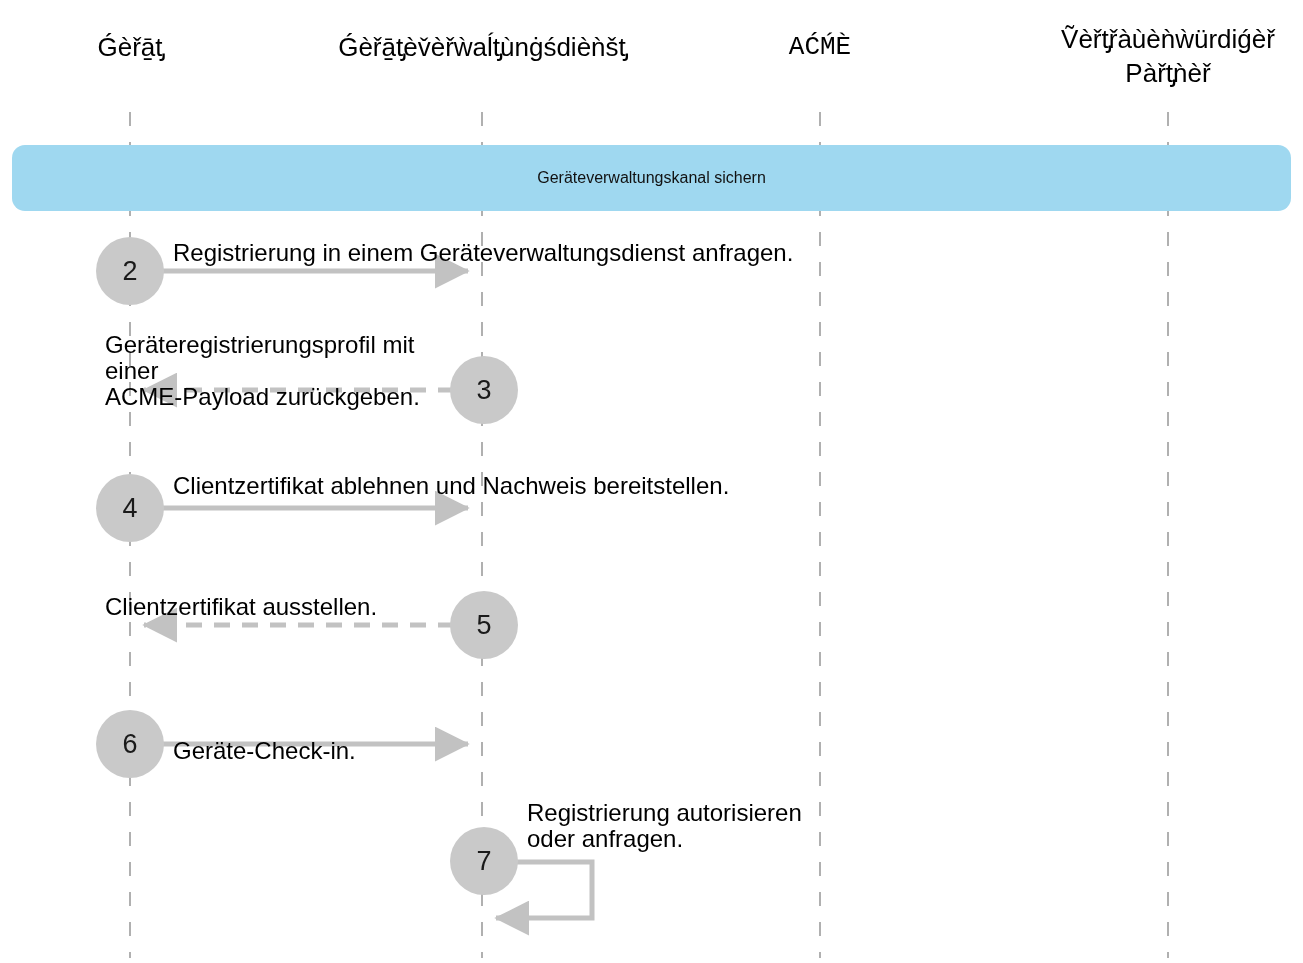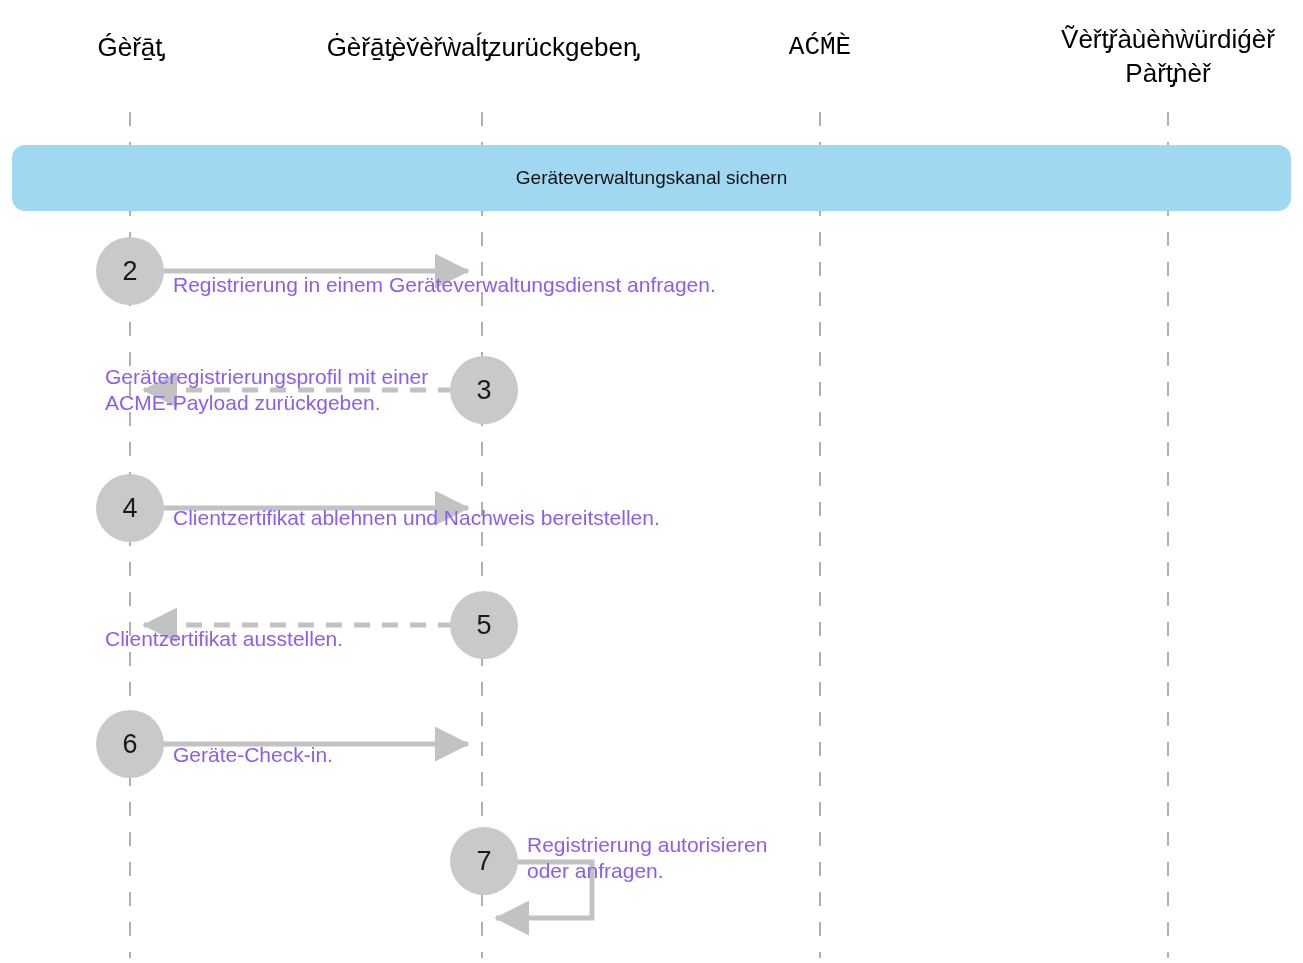--- a/index.html
+++ b/index.html
@@ -45,44 +45,43 @@
     top: 145px;
     width: 1279px;
     height: 66px;
     border-radius: 13px;
     background: #9fd8f0;
     display: flex;
     align-items: center;
     justify-content: center;
   }
   .phase-banner-label {
-    font-size: 19px;
+    font-size: 16px;
     color: #111111;
     line-height: 30px;
   }
   .step-badge {
     position: absolute;
     width: 68px;
     height: 68px;
     border-radius: 50%;
     background: #c9c9c9;
     display: flex;
     align-items: center;
     justify-content: center;
     font-size: 27px;
     color: #1a1a1a;
     line-height: 1;
   }
   .msg-label {
     position: absolute;
-    font-size: 21px;
+    font-size: 24px;
     line-height: 26px;
-    color: #8b5cf6;
+    color: #000000;
     white-space: pre-line;
-    margin-top: 32px;
   }
   .msg-label.align-left { text-align: left; }
   .msg-label.align-right { text-align: left; }
 </style>
 </head>
 <body>
 
 <div id="diagram">
 
   <svg id="svg-layer" viewBox="0 0 1303 963" xmlns="http://www.w3.org/2000/svg">
@@ -108,21 +107,21 @@
         <line x1="130" x2="468" y1="744" y2="744" stroke="#c2c2c2" stroke-width="5" marker-end="url(#arrowhead-right)"></line>
         <path d="M 482 862 L 592 862 L 592 918 L 496 918" fill="none" stroke="#c2c2c2" stroke-width="5" stroke-linejoin="miter" marker-end="url(#arrowhead-left)"></path>
       </g>
   </svg>
 
   <div id="headers-group">
       <div class="participant-header" style="left: -50px; width: 360px; top: 30px;">
         <div>Ǵèřā̠t̡</div>
       </div>
       <div class="participant-header" style="left: 302px; width: 360px; top: 30px;">
-        <div>Ġèřā̠t̡èv̌èřẁaĺt̡zurückgeben̡</div>
+        <div>Ǵèřā̠t̡èv̌èřẁaĺt̡ùnġśdièǹšt̡</div>
       </div>
       <div class="participant-header" style="left: 640px; width: 360px; top: 30px; font-family: Liberation Mono, monospace;">
         <div>AĆḾÈ</div>
       </div>
       <div class="participant-header two-line" style="left: 988px; width: 360px; top: 22px;">
         <div>Ṽèřt̡řàùèǹẁürdiǵèř</div>
         <div>Pàřt̡ǹèř</div>
       </div>
     </div>
 
@@ -149,18 +148,18 @@
       <div class="step-badge" style="left: 450px; top: 827px;">
         <span>7</span>
       </div>
     </div>
   <div id="labels-group">
       <div class="msg-label align-left" style="left: 173px; top: 240px;">Registrierung in einem Geräteverwaltungsdienst anfragen.</div>
       <div class="msg-label align-right" style="left: 105px; top: 332px; width: 345px;">Geräteregistrierungsprofil mit einer
 ACME-Payload zurückgeben.</div>
       <div class="msg-label align-left" style="left: 173px; top: 473px;">Clientzertifikat ablehnen und Nachweis bereitstellen.</div>
       <div class="msg-label align-right" style="left: 105px; top: 594px; width: 345px;">Clientzertifikat ausstellen.</div>
-      <div class="msg-label align-left" style="left: 173px; top: 710px;">Geräte-Check-in.</div>
+      <div class="msg-label align-left" style="left: 173px; top: 738px;">Geräte-Check-in.</div>
       <div class="msg-label align-left" style="left: 527px; top: 800px;">Registrierung autorisieren
 oder anfragen.</div>
     </div>
 
 </div>
 
 </body></html>

